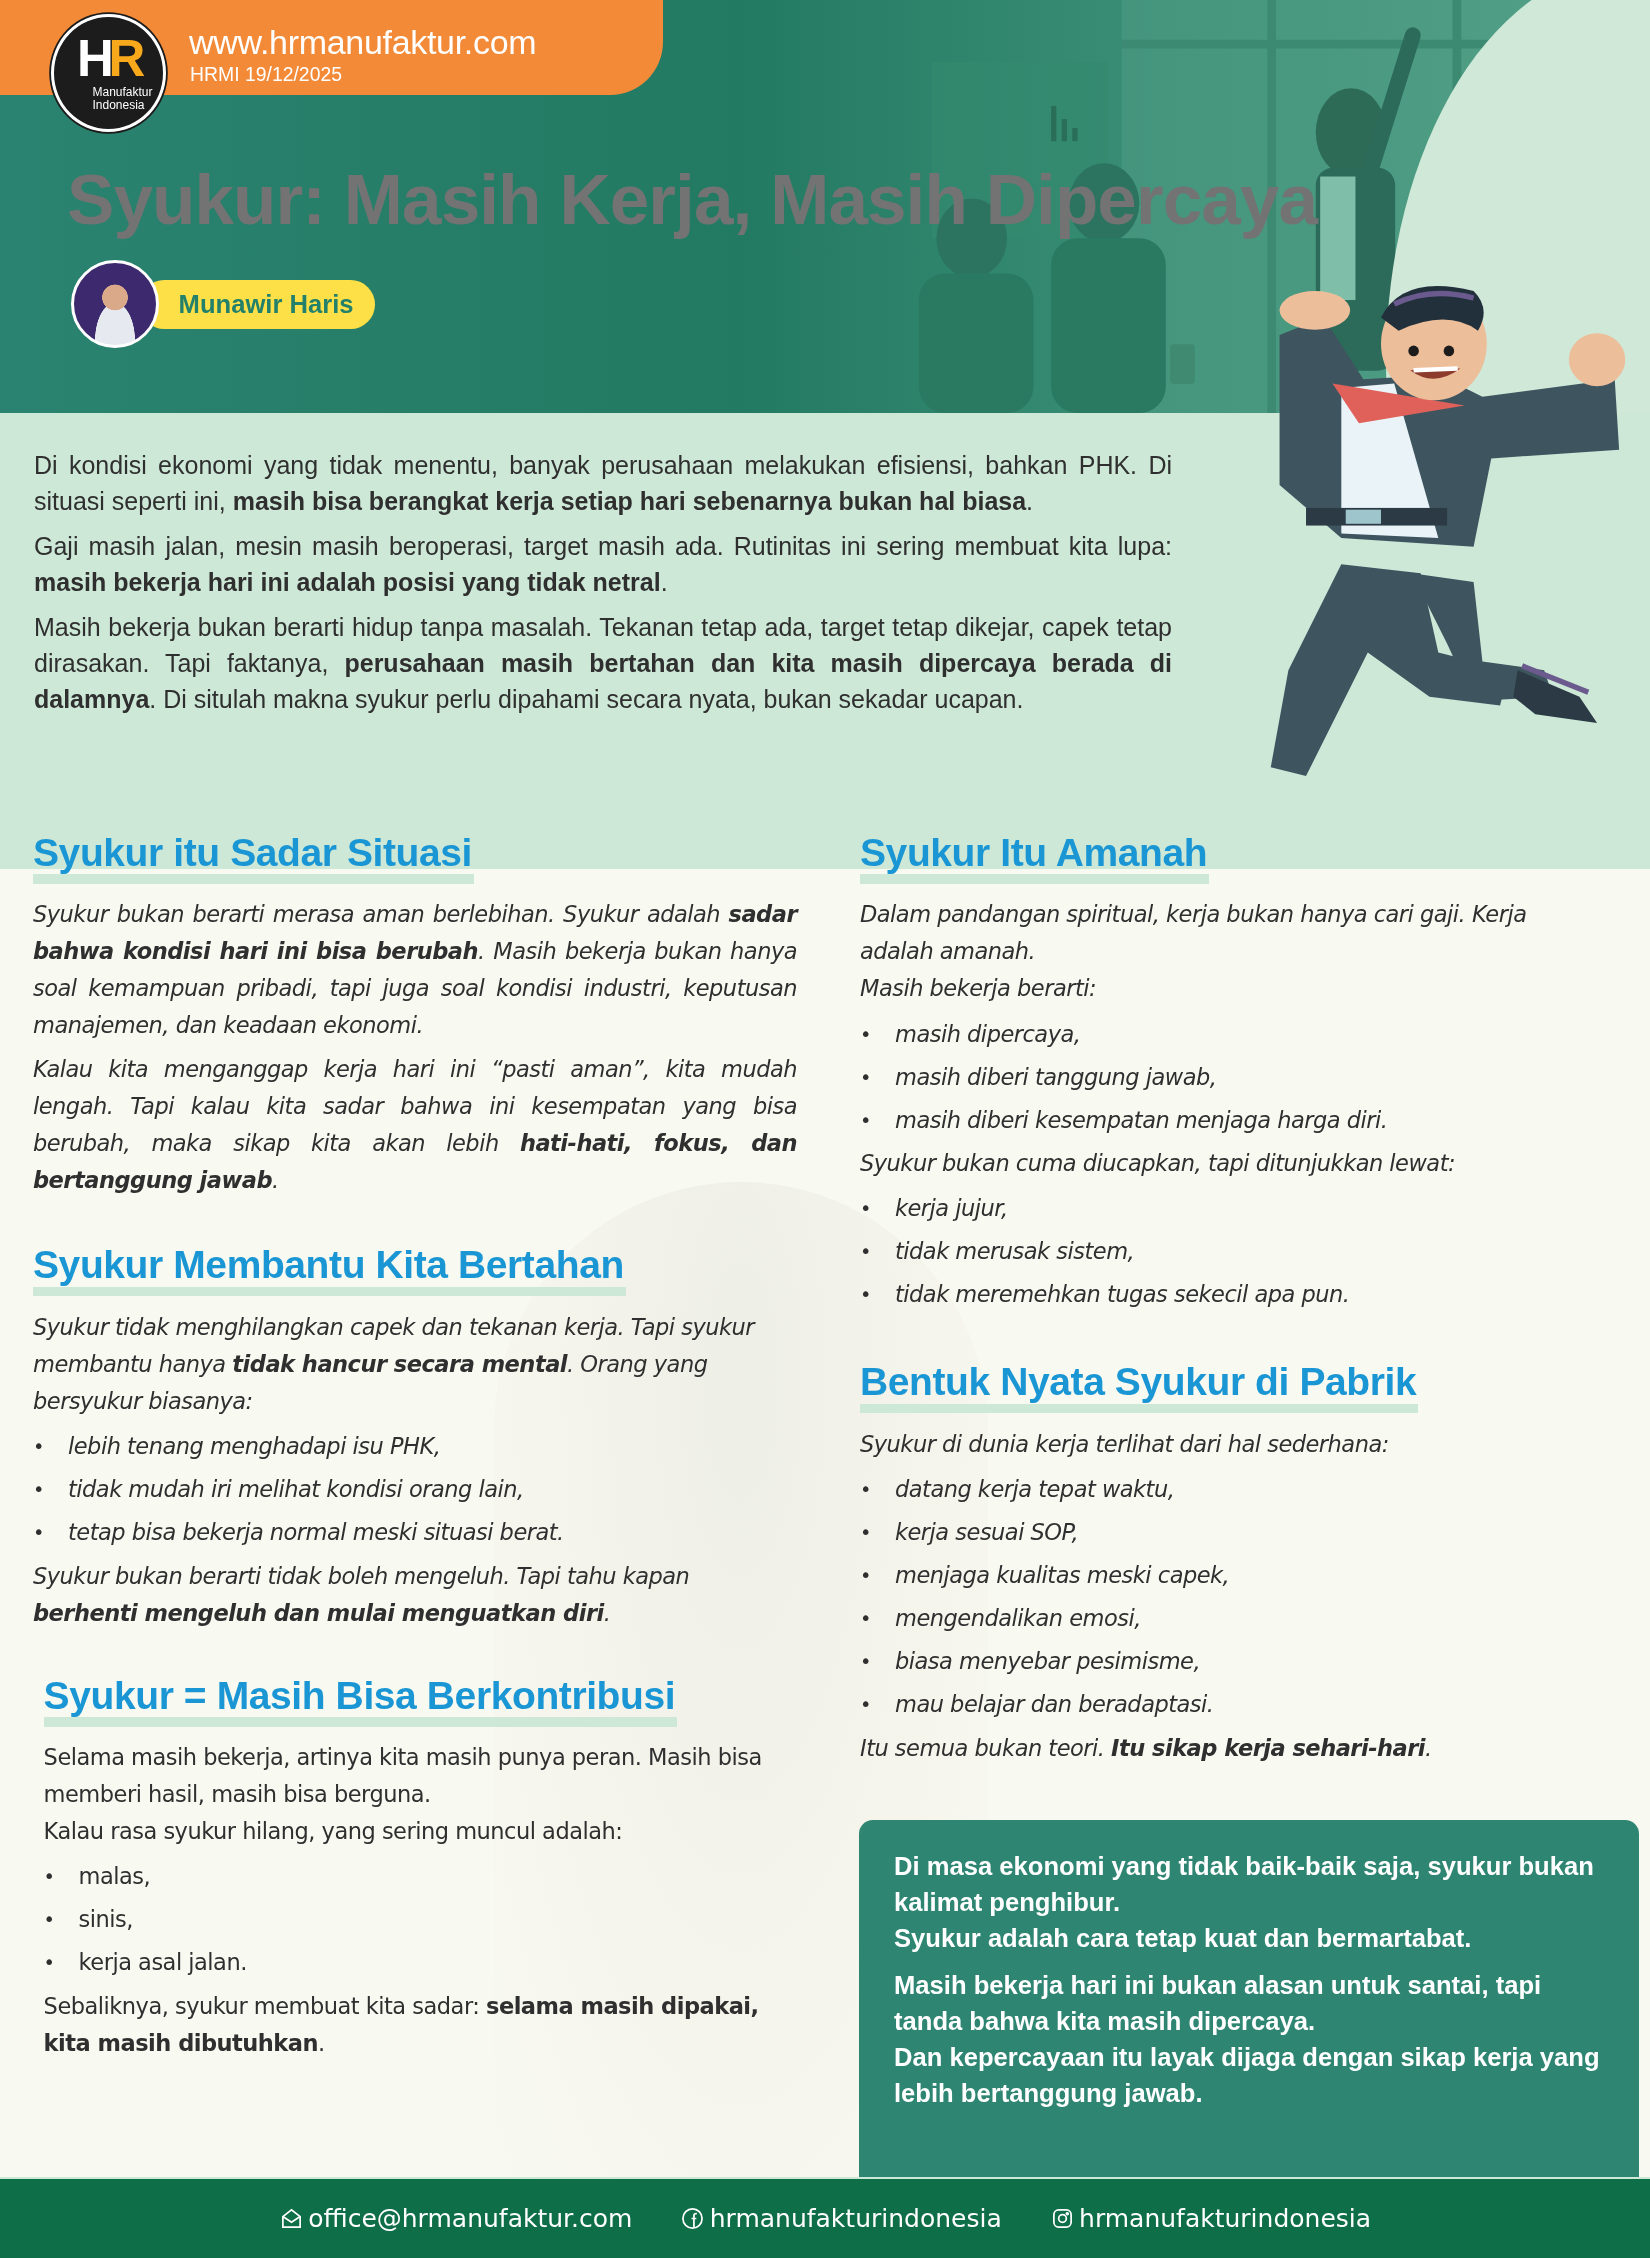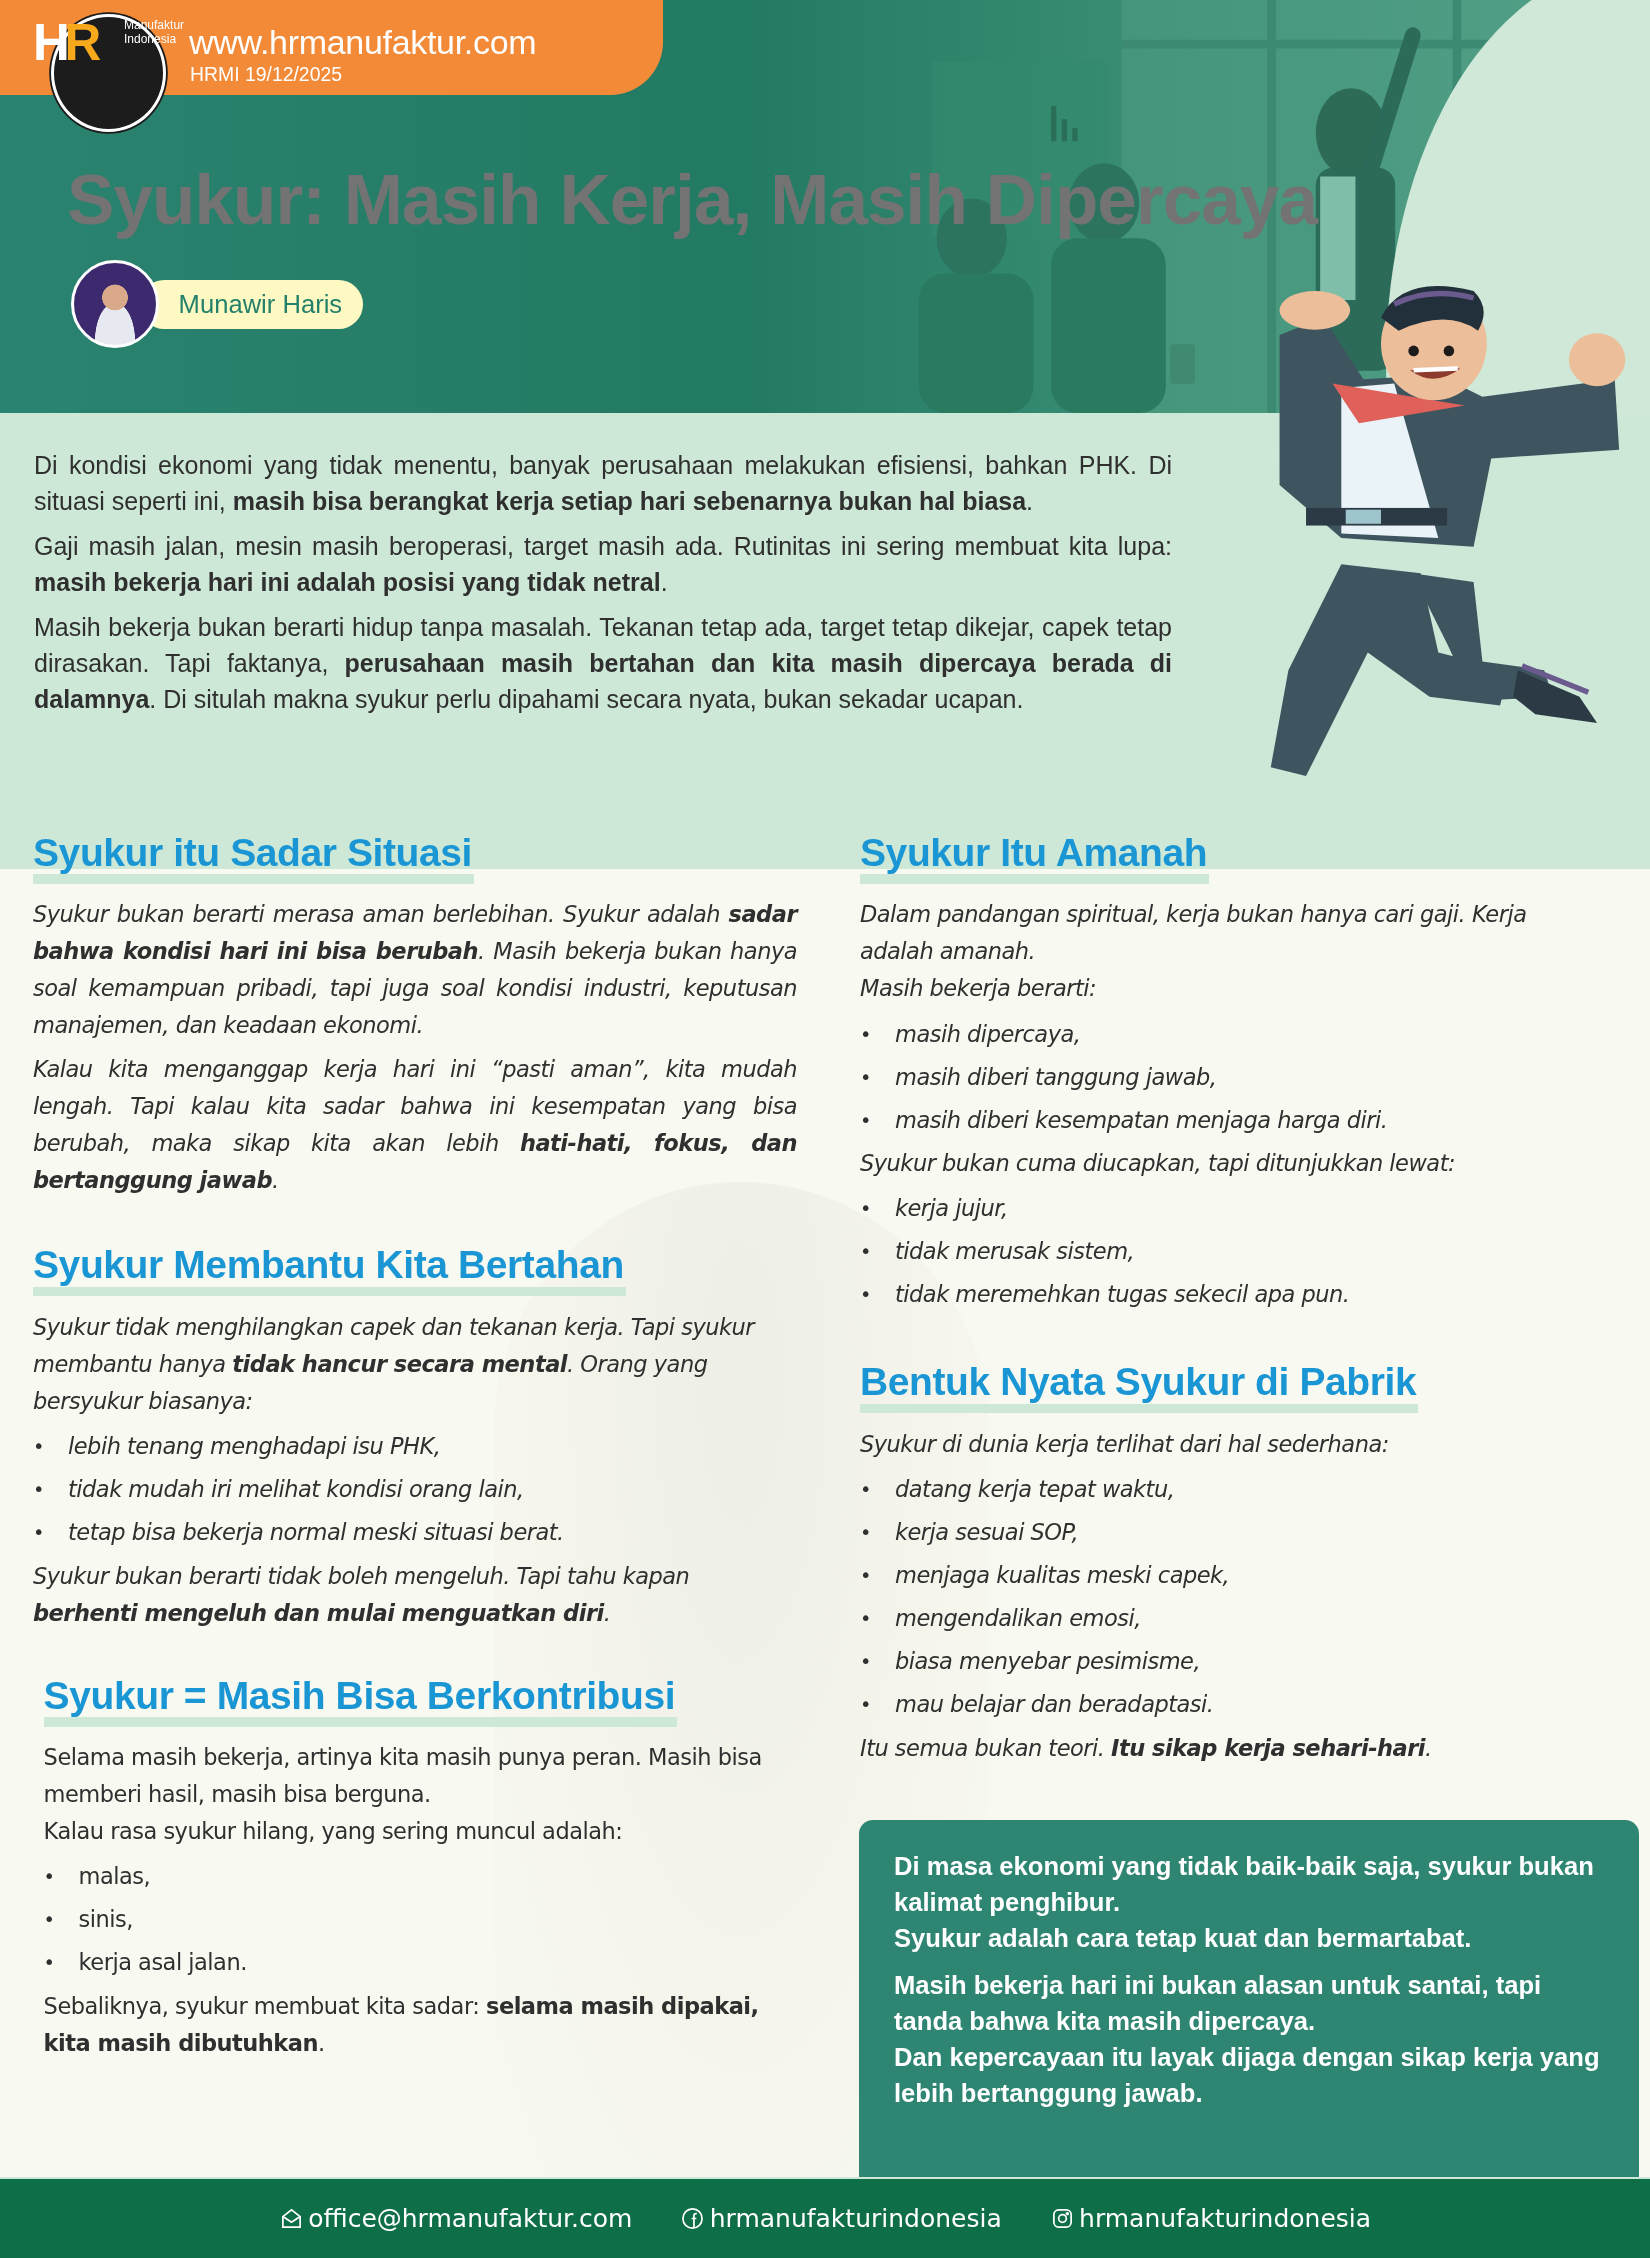--- a/index.html
+++ b/index.html
@@ -4,30 +4,30 @@
 <style>
   * { box-sizing: border-box; margin: 0; padding: 0; }
   html, body { width: 1651px; height: 2258px; overflow: hidden; }
   body { position: relative; background: #f8f9f1; font-family: "Liberation Sans", sans-serif; color: #2d2d2d; }
 
   
   .hero { position: absolute; left: 0; top: 0; width: 1651px; height: 413px; background: linear-gradient(90deg, #2a8370 0%, #237a62 45%, #3e9279 75%, #5aa58d 100%); overflow: hidden; }
   .hero-scene { position: absolute; right: 0; top: 0; width: 794px; height: 413px; }
   .hero-curve { position: absolute; right: -229px; top: -35px; width: 494px; height: 794px; border-radius: 50%; background: #cfe8d8; }
   .orange-bar { position: absolute; left: 0; top: 0; width: 663px; height: 95px; background: #f28a38; border-bottom-right-radius: 53px; }
-  .logo { position: absolute; left: 51px; top: 14px; width: 115px; height: 118px; border-radius: 50%; background: #1c1c1c; border: 3.5px solid #fff; box-shadow: 0 0 0 1.8px #1c1c1c; display: flex; flex-direction: row; justify-content: center; }
+  .logo { position: absolute; left: 51px; top: 14px; width: 115px; height: 118px; border-radius: 50%; background: #1c1c1c; border: 3.5px solid #fff; box-shadow: 0 0 0 1.8px #1c1c1c; display: flex; flex-direction: column; align-items: center; justify-content: center; }
   .logo-mark { font-family: "Liberation Sans", sans-serif; font-weight: 700; font-size: 51px; letter-spacing: -5.3px; line-height: 1; }
   .logo-mark .h { color: #fff; } .logo-mark .r { color: #f7a81b; }
   .logo-sub { color: #fff; font-size: 12px; line-height: 1.15; text-align: left; margin-top: 1.8px; margin-left: 28px; }
   .site-url { position: absolute; left: 189px; top: 23px; color: #fff; font-weight: 400; font-size: 34px; letter-spacing: -0.3px; }
   .site-code { position: absolute; left: 190px; top: 63px; color: #fff; font-size: 19.4px; }
   .title { position: absolute; left: 67px; top: 159px; color: #737373; font-weight: 700; font-size: 71px; letter-spacing: -0.9px; white-space: nowrap; }
   .author { position: absolute; left: 71px; top: 258px; height: 92px; display: flex; align-items: center; }
   .author-photo { width: 88px; height: 88px; border-radius: 50%; border: 3.5px solid #fff; background: radial-gradient(circle at 50% 42%, #d9a98a 0 20%, transparent 21%), radial-gradient(ellipse at 50% 95%, #e6e9ef 0 34%, transparent 35%), #3d2a6e; position: relative; z-index: 2; }
-  .author-pill { margin-left: -19.4px; height: 49px; padding: 0 21px 0 39px; background: #fef9c3; border-radius: 25px; display: flex; align-items: center; color: #23806a; font-weight: 400; font-size: 25.6px; }
+  .author-pill { margin-left: -19.4px; height: 49px; padding: 0 21px 0 39px; background: #fde047; border-radius: 25px; display: flex; align-items: center; color: #23806a; font-weight: 700; font-size: 25.6px; }
 
   
   .intro { position: absolute; left: 0; top: 413px; width: 1651px; height: 456px; background: #cde8d7; }
   .intro-text { position: absolute; left: 34px; top: 34px; width: 1138px; font-size: 25px; line-height: 36px; color: #2f2f2f; }
   .intro-text p { margin-bottom: 8.8px; text-align: justify; }
   .intro-text b { font-weight: 700; }
 
   
   .jumper { position: absolute; left: 1209px; top: 282px; width: 441px; height: 600px; z-index: 5; }
 

